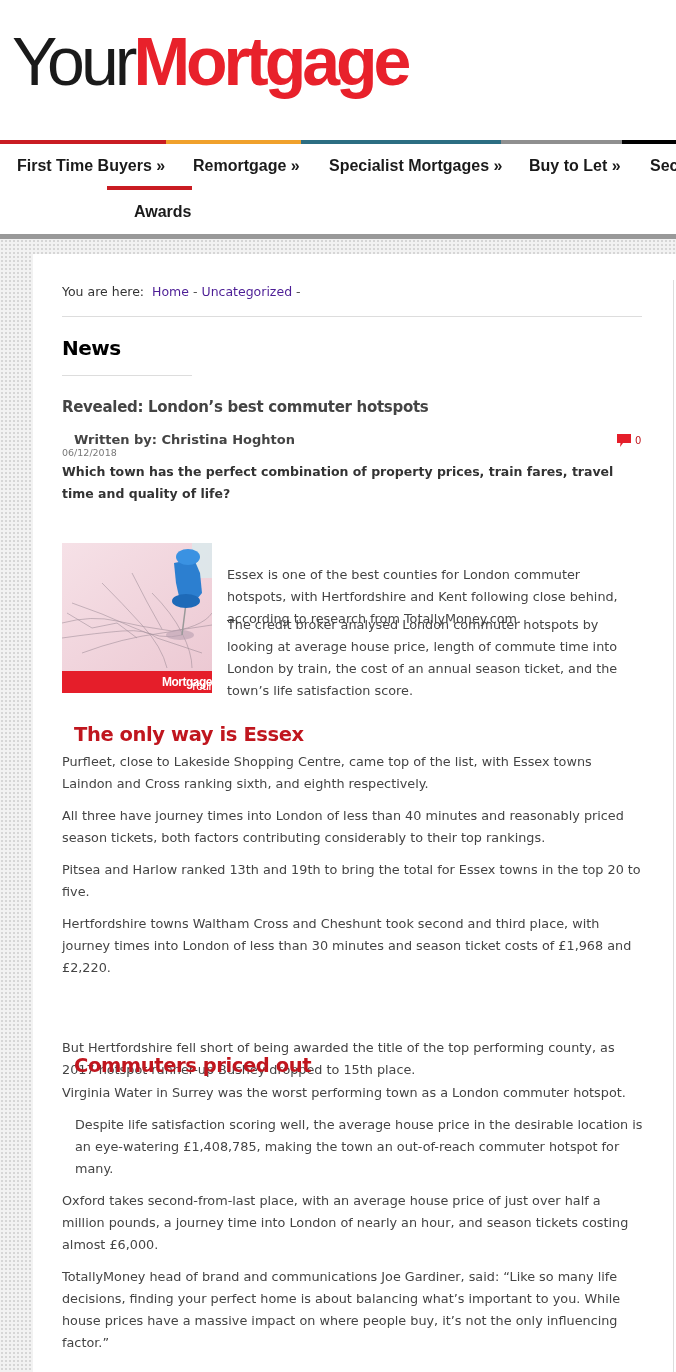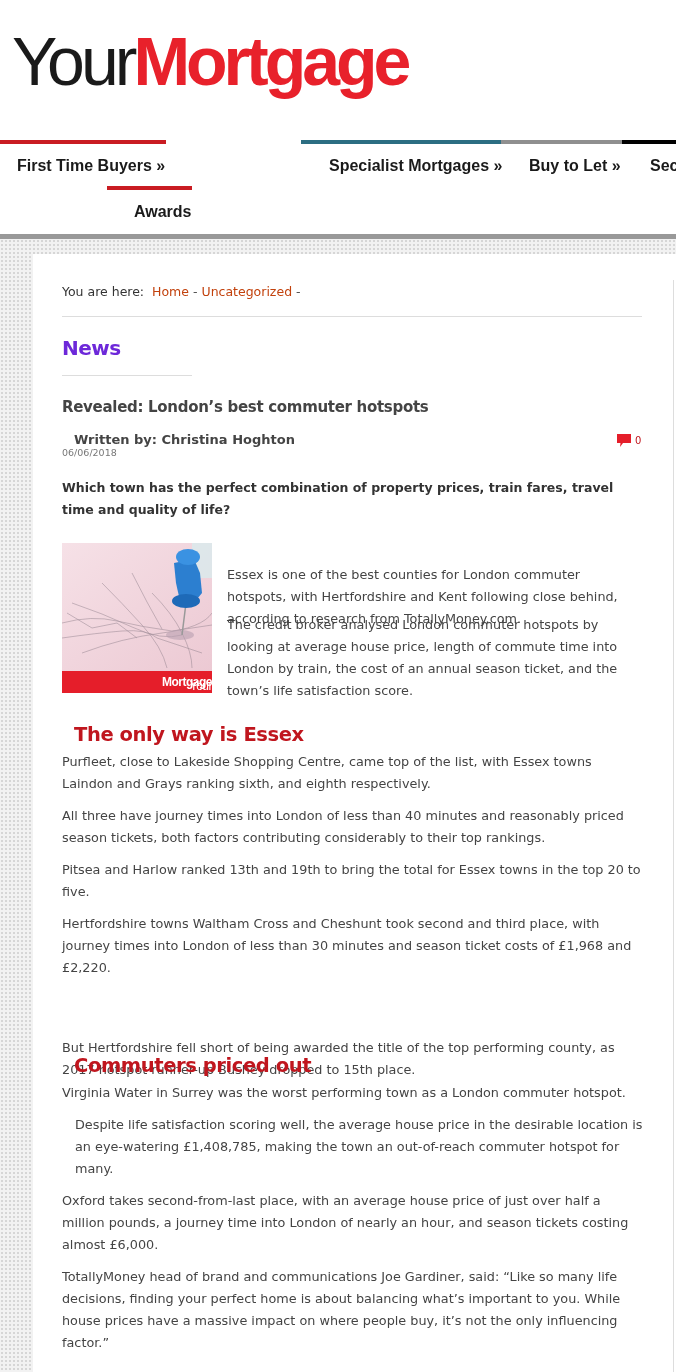--- a/index.html
+++ b/index.html
@@ -20,33 +20,33 @@
   .nav-bottom { position: absolute; left: 0; top: 234px; width: 676px; height: 5px; background: #999; }
 
   .bg-dots { position: absolute; left: 0; top: 239px; width: 676px; height: 1133px;
     background-color: #f2f2f2;
     background-image: radial-gradient(#d6d6d6 0.8px, transparent 0.9px);
     background-size: 4px 4px; }
   .content { position: absolute; left: 33px; top: 254px; width: 643px; height: 1118px; background: #fff; }
   .right-rule { position: absolute; left: 673px; top: 280px; width: 1px; height: 1092px; background: #ddd; }
 
   .crumb { position: absolute; left: 62px; top: 284px; font-family: "DejaVu Sans", sans-serif; font-size: 12.5px; color: #333; white-space: nowrap; }
-  .crumb a { color: #c2410c; text-decoration: none; }
+  .crumb a { color: #4c1d95; text-decoration: none; }
   .crumb .sep { color: #555; margin: 0 4px; }
   .hr1 { position: absolute; left: 62px; top: 316px; width: 580px; height: 1px; background: #ddd; }
-  .news-title { position: absolute; left: 62px; top: 336px; font-family: "DejaVu Sans", sans-serif; font-size: 20px; font-weight: bold; color: #6d28d9; letter-spacing: -0.5px; }
+  .news-title { position: absolute; left: 62px; top: 336px; font-family: "DejaVu Sans", sans-serif; font-size: 20px; font-weight: bold; color: #000000; letter-spacing: -0.5px; }
   .hr2 { position: absolute; left: 62px; top: 375px; width: 130px; height: 1px; background: #ddd; }
 
   .art-title { position: absolute; left: 62px; top: 398px; font-family: "DejaVu Sans", sans-serif; font-size: 15px; font-weight: bold; color: #444; letter-spacing: -0.3px; }
   .byline { position: absolute; left: 74px; top: 432px; font-family: "DejaVu Sans", sans-serif; font-size: 13px; font-weight: bold; color: #444; }
   .date { position: absolute; left: 62px; top: 447px; font-family: "DejaVu Sans", sans-serif; font-size: 9.5px; color: #777; }
   .comments { position: absolute; left: 617px; top: 432px; height: 16px; display: flex; align-items: center; gap: 4px; font-family: "DejaVu Sans", sans-serif; font-size: 10px; color: #c0161e; cursor: pointer; }
   .comments svg { display: block; }
 
-  .lead { position: absolute; left: 62px; top: 477px; width: 585px; font-family: "DejaVu Sans", sans-serif; font-size: 12.5px; font-weight: bold; color: #333; line-height: 22px; }
+  .lead { position: absolute; left: 62px; top: 461px; width: 585px; font-family: "DejaVu Sans", sans-serif; font-size: 12.5px; font-weight: bold; color: #333; line-height: 22px; }
 
   .thumb { position: absolute; left: 62px; top: 543px; width: 150px; height: 150px; overflow: hidden; background: #f1d5dd; }
   .thumb .band { position: absolute; left: 0; bottom: 0; width: 150px; height: 22px; background: #e51e2a; }
   .thumb .band span { position: absolute; right: 0; top: 4px; font-size: 12px; color: #fff; letter-spacing: -0.5px; white-space: nowrap; }
   .thumb .band b { font-weight: bold; }
 
   .body-text { position: absolute; font-family: "DejaVu Sans", sans-serif; font-size: 12.8px; color: #444; line-height: 22px; margin: 0; }
   .h2 { position: absolute; left: 62px; font-family: "DejaVu Sans", sans-serif; font-size: 19.5px; font-weight: bold; color: #c0161e; letter-spacing: -0.4px; margin: 12px; }
 </style>
 </head>
@@ -55,20 +55,24 @@
 <div class="header">
   <a class="logo">
     <span class="your">Your</span><span class="mort">Mortgage</span>
   </a>
 </div>
 
 <div class="nav">
   <div class="nav-item" style="left:0;top:0;width:166px;">
     <div class="bar" style="background:#c91c22"></div>
     <span class="lbl">First Time Buyers »</span>
+  </div>
+  <div class="nav-item" style="left:166px;top:0;width:135px;">
+    <div class="bar" style="background:#f0a12c"></div>
+    <span class="lbl" style="left:14px">Remortgage »</span>
   </div>
   <div class="nav-item" style="left:501px;top:0;width:121px;">
     <div class="bar" style="background:#8f8f8f"></div>
     <span class="lbl" style="left:15px">Buy to Let »</span>
   </div>
   <div class="nav-item" style="left:301px;top:0;width:200px;">
     <div class="bar" style="background:#2c6e82"></div>
     <span class="lbl" style="left:15px">Specialist Mortgages »</span>
   </div>
   <div class="nav-item" style="left:622px;top:0;width:54px;overflow:hidden;">
@@ -91,21 +95,21 @@
   <span>You are here:</span>&nbsp;
   <a>Home</a><span class="sep">-</span><a>Uncategorized</a><span class="sep">-</span>
 </div>
 <div class="hr1"></div>
 
 <h1 class="news-title" style="margin:0">News</h1>
 <div class="hr2"></div>
 
 <h2 class="art-title" style="margin:0">Revealed: London’s best commuter hotspots</h2>
 <div class="byline">Written by: Christina Hoghton</div>
-<div class="date">06/06/2018</div>
+<div class="date">06/12/2018</div>
 <div class="comments">
   <svg width="14" height="13" viewBox="0 0 14 13">
       <path d="M0 0 H14 V9 H6 L3 13 L3.5 9 H0 Z" fill="#e51e2a"></path>
     </svg>
   <span>0</span>
 </div>
 
 <p class="lead" style="margin:0">Which town has the perfect combination of property prices, train fares, travel time and quality of life?</p>
 
 <div class="thumb">
@@ -136,21 +140,21 @@
   </svg>
   <div class="band">
     <span><span>Your</span><b>Mortgage</b></span>
   </div>
 </div>
 
 <p class="body-text" style="left:227px;top:538px;width:405px;margin-top:26px;">Essex is one of the best counties for London commuter hotspots, with Hertfordshire and Kent following close behind, according to research from TotallyMoney.com.</p>
 <p class="body-text" style="left:227px;top:614px;width:405px;">The credit broker analysed London commuter hotspots by looking at average house price, length of commute time into London by train, the cost of an annual season ticket, and the town’s life satisfaction score.</p>
 
 <h3 class="h2" style="top:711px;">The only way is Essex</h3>
-<p class="body-text" style="left:62px;top:751px;width:580px;">Purfleet, close to Lakeside Shopping Centre, came top of the list, with Essex towns Laindon and Grays ranking sixth, and eighth respectively.</p>
+<p class="body-text" style="left:62px;top:751px;width:580px;">Purfleet, close to Lakeside Shopping Centre, came top of the list, with Essex towns Laindon and Cross ranking sixth, and eighth respectively.</p>
 <p class="body-text" style="left:62px;top:805px;width:580px;">All three have journey times into London of less than 40 minutes and reasonably priced season tickets, both factors contributing considerably to their top rankings.</p>
 <p class="body-text" style="left:62px;top:859px;width:582px;">Pitsea and Harlow ranked 13th and 19th to bring the total for Essex towns in the top 20 to five.</p>
 <p class="body-text" style="left:62px;top:913px;width:582px;">Hertfordshire towns Waltham Cross and Cheshunt took second and third place, with journey times into London of less than 30 minutes and season ticket costs of £1,968 and £2,220.</p>
 <p class="body-text" style="left:62px;top:989px;width:580px;margin-top:48px;">But Hertfordshire fell short of being awarded the title of the top performing county, as 2017 hotspot runner-up Bushey dropped to 15th place.</p>
 
 <h3 class="h2" style="top:1042px;">Commuters priced out</h3>
 <p class="body-text" style="left:62px;top:1082px;width:582px;">Virginia Water in Surrey was the worst performing town as a London commuter hotspot.</p>
 <p class="body-text" style="left:75px;top:1114px;width:580px;">Despite life satisfaction scoring well, the average house price in the desirable location is an eye-watering £1,408,785, making the town an out-of-reach commuter hotspot for many.</p>
 <p class="body-text" style="left:62px;top:1190px;width:580px;">Oxford takes second-from-last place, with an average house price of just over half a million pounds, a journey time into London of nearly an hour, and season tickets costing almost £6,000.</p>
 <p class="body-text" style="left:62px;top:1266px;width:580px;">TotallyMoney head of brand and communications Joe Gardiner, said: “Like so many life decisions, finding your perfect home is about balancing what’s important to you. While house prices have a massive impact on where people buy, it’s not the only influencing factor.”</p>

